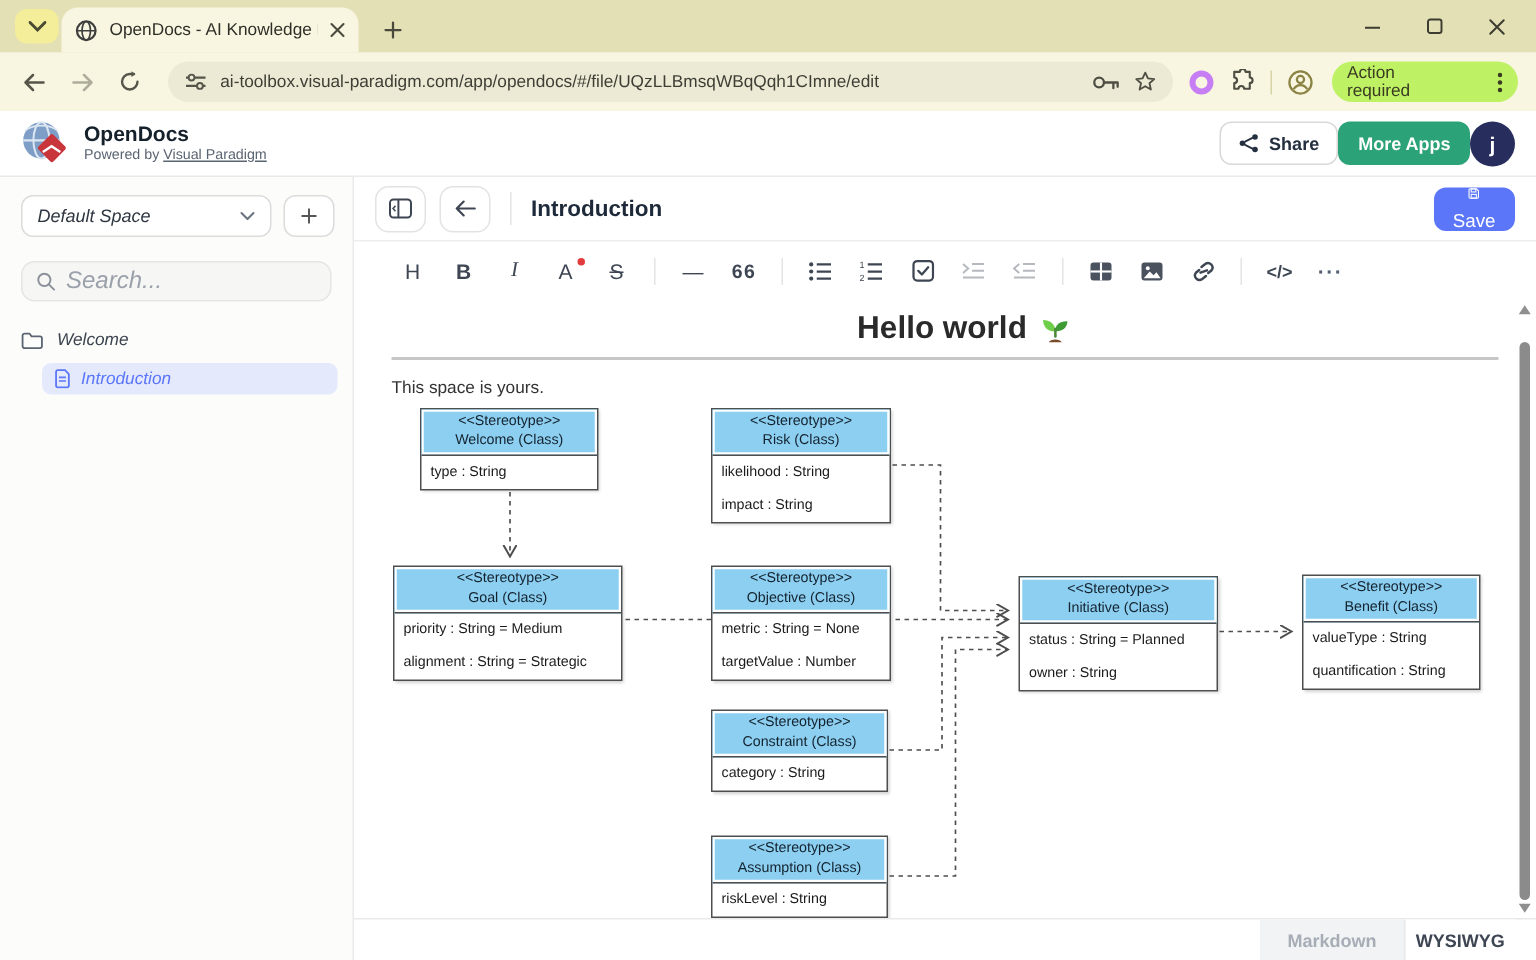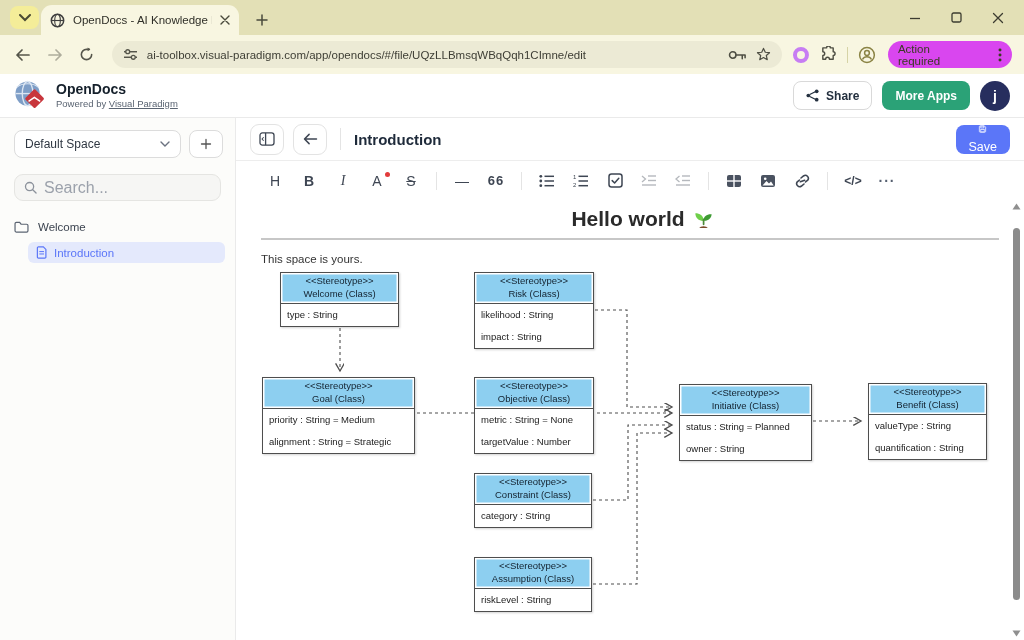--- a/index.html
+++ b/index.html
@@ -13,40 +13,40 @@
   .tab{position:absolute;left:41px;top:5px;width:198px;height:30px;background:#F8F6E1;
     border-radius:11px 11px 0 0;display:flex;align-items:center;padding:0 9px;gap:8px;}
   .tab-title{font-size:11.5px;color:#2F2F28;white-space:nowrap;overflow:hidden;flex:1;}
   .newtab{position:absolute;left:250px;top:8px;width:24px;height:24px;display:flex;align-items:center;justify-content:center;}
   .wincontrols{margin-left:auto;display:flex;align-items:center;gap:30px;padding-right:20px;position:absolute;right:0;top:0;height:35px;}
   .chrome-toolbar{height:39px;background:#F8F6E1;display:flex;align-items:center;padding:0 12px;gap:10px;}
   .navic{width:22px;display:flex;justify-content:center;}
   .addr{width:672px;height:27px;border-radius:14px;background:#ECEAD5;display:flex;align-items:center;
     gap:9px;padding:0 11px;margin-left:4px;justify-content:space-between;}
   .url{font-size:11.5px;color:#3E3E35;flex:1;white-space:nowrap;overflow:hidden;}
-  .chip{height:27px;border-radius:14px;background:#d946ef;display:flex;align-items:center;gap:23px;
+  .chip{height:27px;border-radius:14px;background:#bef264;display:flex;align-items:center;gap:23px;
     padding:0 10px;margin-left:2px;}
   .chip span{font-size:11.5px;color:#3A3A22;}
   .vdiv-chrome{width:1px;height:16px;background:#D6D3A6;}
   
   .app-header{height:44px;background:#fff;border-bottom:1px solid #EAEAEA;display:flex;align-items:center;padding:0 14px;}
   .brand{display:flex;align-items:center;gap:9px;}
   .brand-name{font-size:14px;font-weight:bold;color:#15202B;line-height:1.1;}
   .brand-sub{font-size:9.5px;color:#5A6472;}
   .brand-sub u{cursor:pointer;}
-  .hdr-right{margin-left:auto;display:flex;align-items:center;gap:10px;}
+  .hdr-right{margin-left:auto;display:flex;align-items:center;}
   .share-btn{height:29px;border:1px solid #D9D9D9;border-radius:8px;background:#fff;display:flex;
     align-items:center;gap:7px;padding:0 12px;font-size:12px;font-weight:bold;color:#24303F;cursor:pointer;}
   .moreapps-btn{height:29px;border-radius:8px;background:#2BA277;color:#fff;display:flex;align-items:center;
     padding:0 13px;font-size:12px;font-weight:bold;cursor:pointer;}
   .avatar{width:30px;height:30px;border-radius:50%;background:#272E5E;color:#fff;display:flex;
     align-items:center;justify-content:center;font-size:14px;font-weight:bold;cursor:pointer;}
   
   .main{display:flex;height:522px;}
-  .sidebar{width:236px;min-width:236px;border-right:1px solid #EAEAEA;background:#FCFCFA;}
+  .sidebar{width:236px;min-width:236px;border-right:1px solid #EAEAEA;background:#FCFCFA;font-style:italic;}
   .space-row{display:flex;gap:8px;padding:12px 12px 8px 14px;}
   .space-select{flex:1;height:28px;border:1px solid #DCDCDC;border-radius:8px;background:#fff;display:flex;
     align-items:center;justify-content:space-between;padding:0 10px;font-size:12px;color:#2F3742;cursor:pointer;}
   .add-btn{width:34px;height:28px;border:1px solid #DCDCDC;border-radius:8px;background:#fff;display:flex;
     align-items:center;justify-content:center;cursor:pointer;}
   .search-box{margin:8px 14px 14px;height:27px;border:1px solid #E5E5E2;border-radius:9px;background:#F6F6F4;
     display:flex;align-items:center;gap:7px;padding:0 9px;}
   .search-box span{font-size:16px;color:#9BA1AB;}
   .tree-folder{display:flex;gap:9px;padding:6px 14px;font-size:11.5px;color:#3C4450;align-items:center;}
   .tree-page{margin:3px 10px 0 28px;height:21px;border-radius:6px;background:#E4E9FC;color:#5B76F8;
@@ -463,15 +463,19 @@
           <svg class="sb-up" width="9" height="7" viewBox="0 0 9 7">
               <path d="M4.5 0.5 L8.5 6.5 H0.5 Z" fill="#8F8F8F"></path>
             </svg>
           <div class="sb-thumb"></div>
           <svg class="sb-dn" width="9" height="7" viewBox="0 0 9 7">
               <path d="M0.5 0.5 H8.5 L4.5 6.5 Z" fill="#8F8F8F"></path>
             </svg>
         </div>
       </div>
 
+      <div class="ed-footer">
+        <div class="mode-tab mode-md">Markdown</div>
+        <div class="mode-tab mode-wy">WYSIWYG</div>
+      </div>
     </div>
   </div>
 </div>
 
 </body></html>

